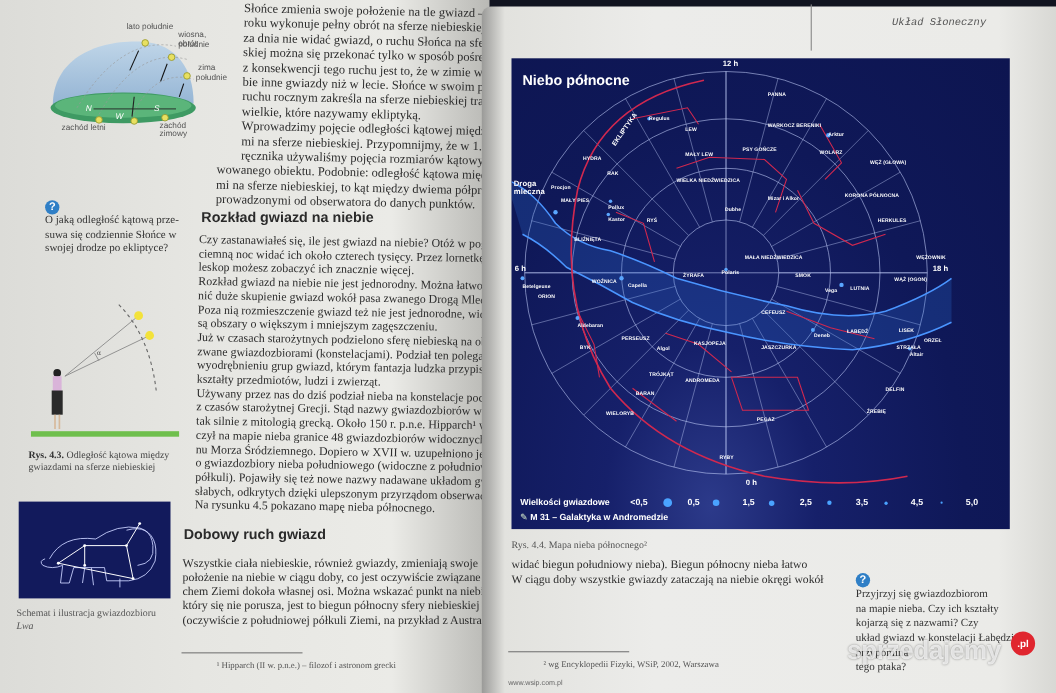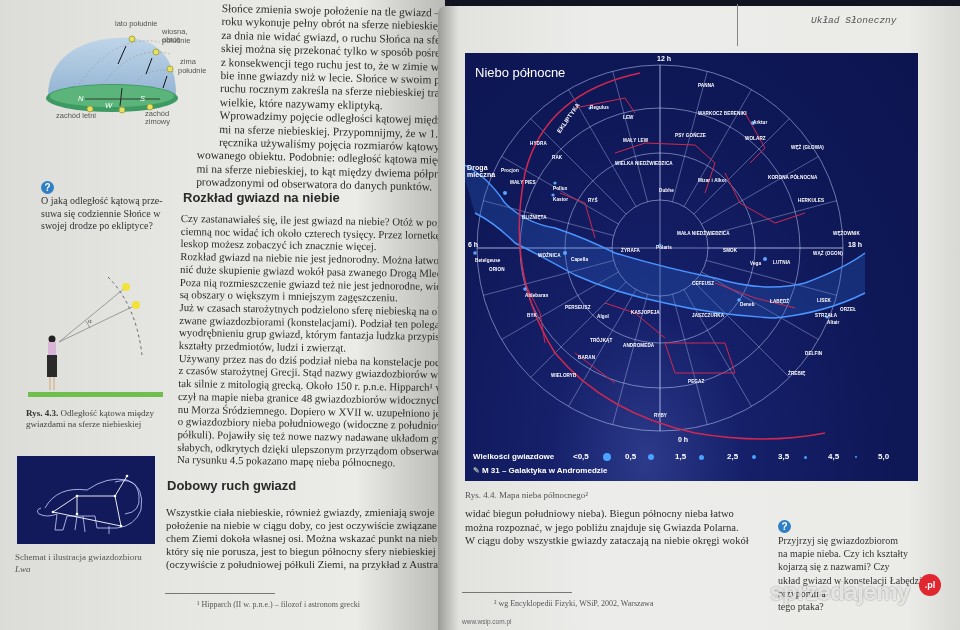--- a/index.html
+++ b/index.html
@@ -27,21 +27,21 @@
 
   .body-text { font-family: "Liberation Serif", serif; font-size: 11.4px; line-height: 13.4px; color: #2c2c2c; white-space: nowrap; }
   .body-text .line { display: block; }
   .heading { font-family: "Liberation Sans", sans-serif; font-weight: bold; font-size: 13px; color: #2a2a2a; }
 
   .q-icon { display: inline-block; width: 13px; height: 13px; border-radius: 50%; background: #2f7fc6;
     color: #fff; font-family: "Liberation Sans", sans-serif; font-weight: bold; font-size: 10px; text-align: center; line-height: 13px; }
 
   #star-map { position: absolute; left: 465px; top: 53px; width: 453px; height: 428px;
     background: radial-gradient(ellipse at 40% 95%, #2c3a8a 0%, #16206a 25%, #0f1858 60%, #0d1550 100%); overflow: hidden; }
-  #map-title { position: absolute; left: 10px; top: 12px; color: #fff; font-family: "Liberation Sans", sans-serif; font-weight: normal; font-size: 13px; }
+  #map-title { position: absolute; left: 10px; top: 12px; color: #fff; font-family: "Liberation Sans", sans-serif; font-weight: bold; font-size: 13px; }
   .map-label { position: absolute; color: #fff; font-family: "Liberation Sans", sans-serif; font-weight: bold; font-size: 4.6px; letter-spacing: 0.1px; white-space: nowrap; }
   .map-label.big { font-size: 7px; }
   .hour { position: absolute; color: #fff; font-family: "Liberation Sans", sans-serif; font-weight: bold; font-size: 7px; }
 
   #legend { position: absolute; left: 0; bottom: 0; width: 453px; height: 34px; }
   .legend-item { position: absolute; top: 5px; color: #fff; font-family: "Liberation Sans", sans-serif; font-weight: bold; font-size: 8px; }
   .dot { position: absolute; border-radius: 50%; background: #4aa3ff; }
 
   #running-head { position: absolute; left: 775px; top: 15px; font-family: Liberation Mono, monospace; font-style: italic; font-size: 9.5px; color: #555; margin-left: 36px; }
   #running-rule { position: absolute; left: 737px; top: 4px; width: 1px; height: 42px; background: #888; }
@@ -375,21 +375,20 @@
       <span style="color:#9aa;">✎</span>
       <span>M 31 – Galaktyka w Andromedzie</span>
     </div>
   </div>
 </div>
 
 <div class="serif" style="position:absolute;left:465px;top:490px;font-size:9px;color:#555;">Rys. 4.4. Mapa nieba północnego²</div>
 
 <div class="body-text" style="position:absolute;left:465px;top:507px;font-size:10.6px;line-height:13.5px;">
   <span class="line">widać biegun południowy nieba). Biegun północny nieba łatwo</span>
-  <span class="line">można rozpoznać, w jego pobliżu znajduje się Gwiazda Polarna.</span>
   <span class="line">W ciągu doby wszystkie gwiazdy zataczają na niebie okręgi wokół</span>
 </div>
 <div class="footrule" style="left:462px;top:592px;width:110px;"></div>
 <div class="footnote" style="position:absolute;left:462px;top:599px;">² wg Encyklopedii Fizyki, WSiP, 2002, Warszawa</div>
 <div class="sans" style="position:absolute;left:462px;top:618px;font-size:6.5px;color:#666;">www.wsip.com.pl</div>
 
 <div style="position:absolute;left:778px;top:515px;">
   <span class="q-icon">?</span>
   <div class="serif" style="font-size:10px;line-height:13.2px;color:#333;">
     <div>Przyjrzyj się gwiazdozbiorom</div>

